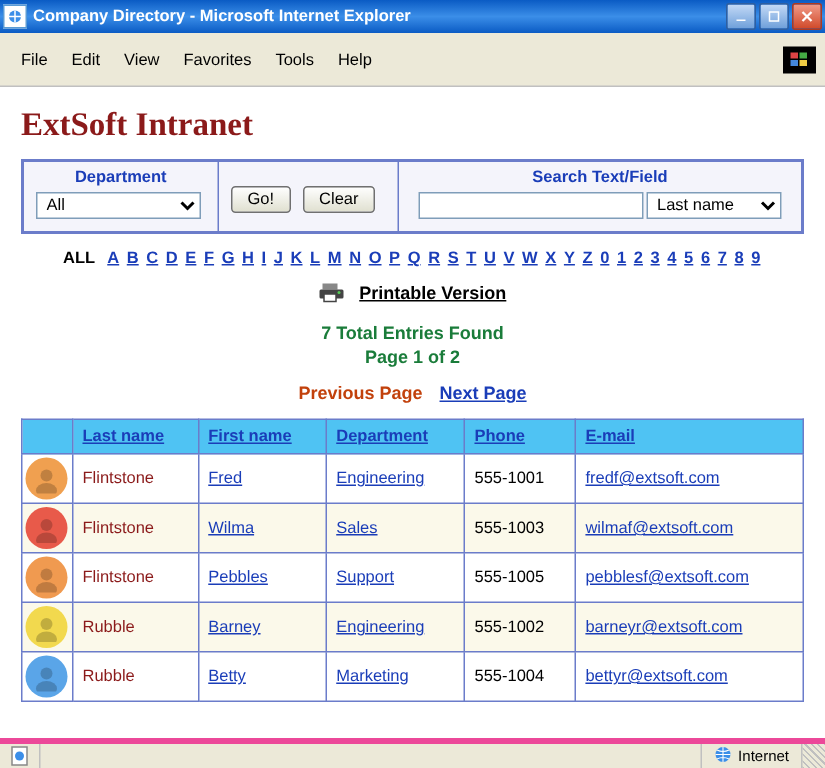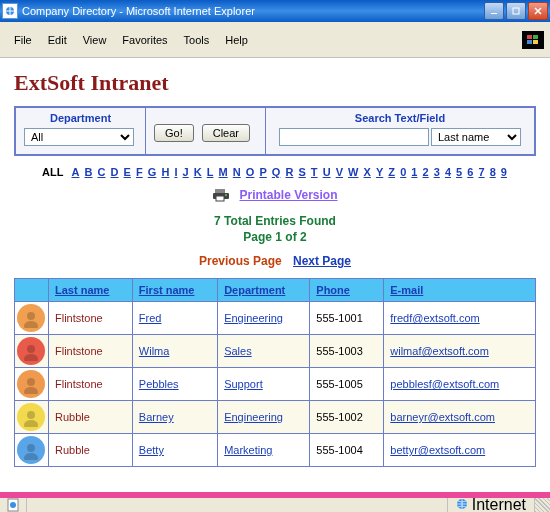--- a/index.html
+++ b/index.html
@@ -2,21 +2,21 @@
 <html><head>
 <meta charset="utf-8">
 <style>
 * { box-sizing: border-box; margin: 0; padding: 0; }
 body { font-family: Arial, sans-serif; font-size: 11px; background: #fff; width: 550px; height: 512px; overflow: hidden; }
 
 
 .titlebar { background: linear-gradient(to bottom, #0a5bc4, #3b8ee8, #0a5bc4); color: #fff; height: 22px; display: flex; align-items: center; padding: 0 2px; font-size: 11px; }
 .titlebar .app-icon { width: 16px; height: 16px; background: #fff; border: 1px solid #5a9bd5; margin-right: 4px; display: flex; align-items: center; justify-content: center; }
 .titlebar .app-icon svg { width: 10px; height: 10px; }
-.titlebar .title-text { flex: 1; font-weight: normal; }
+.titlebar .title-text { flex: 1; font-weight: bold; }
 .winbtns { display: flex; gap: 2px; }
 .winbtn { width: 20px; height: 18px; background: linear-gradient(to bottom, #c3d9f6, #6fa0da); border: 1px solid #2f5fa0; border-radius: 2px; display: flex; align-items: center; justify-content: center; color: #fff; font-size: 10px; cursor: pointer; }
 .winbtn.close { background: linear-gradient(to bottom, #f09a88, #d14a2a); border-color: #b0391f; }
 
 
 .menubar { background: #ece9d8; height: 36px; display: flex; align-items: center; padding: 0 6px; border-bottom: 1px solid #c0c0c0; font-size: 11px; }
 .menubar .menuitem { padding: 2px 8px; cursor: pointer; }
 .menubar .spacer { flex: 1; }
 .menubar .logo { width: 22px; height: 18px; background: #000; display: flex; align-items: center; justify-content: center; }
 
@@ -37,21 +37,21 @@
 .panel .btns { display: flex; align-items: center; gap: 8px; padding-top: 12px; }
 .panel button { font-size: 11px; padding: 2px 10px; background: linear-gradient(to bottom, #fefefe, #e0e0d0); border: 1px solid #707070; border-radius: 3px; cursor: pointer; font-family: Arial, sans-serif; }
 
 
 .alphanav { text-align: center; margin: 10px 0; font-size: 11px; font-weight: bold; }
 .alphanav a { color: #1a3db8; text-decoration: underline; cursor: pointer; margin: 0 1px; }
 .alphanav .all { color: #000; text-decoration: none; margin-right: 4px; }
 
 
 .printable { text-align: center; margin: 8px 0; }
-.printable a { color: #8b5cf6; font-weight: bold; text-decoration: underline; font-size: 12px; cursor: pointer; }
+.printable a { color: #000000; font-weight: bold; text-decoration: underline; font-size: 12px; cursor: pointer; }
 .printer-icon { display: inline-block; vertical-align: middle; margin-right: 6px; }
 
 
 .status-text { text-align: center; color: #1a7c3a; font-weight: bold; font-size: 12px; margin: 10px 0 2px; }
 .page-text { text-align: center; color: #1a7c3a; font-weight: bold; font-size: 12px; margin-bottom: 10px; }
 .pagenav { text-align: center; font-size: 12px; font-weight: bold; margin-bottom: 10px; }
 .pagenav .prev { color: #c2410c; }
 .pagenav a { color: #1a3db8; text-decoration: underline; cursor: pointer; margin-left: 8px; }
 
 
@@ -59,21 +59,21 @@
 table.data th, table.data td { border: 1px solid #6b7cca; padding: 5px 6px; text-align: left; vertical-align: middle; }
 table.data th { background: #4fc3f3; color: #1a3db8; font-weight: bold; text-decoration: underline; cursor: pointer; }
 table.data th.avatar-col { text-decoration: none; cursor: default; }
 table.data tr:nth-child(even) td { background: #fbf9ea; }
 table.data tr:nth-child(odd) td { background: #fff; }
 table.data td.lname { color: #8b1a1a; }
 table.data td.link a { color: #1a3db8; text-decoration: underline; cursor: pointer; }
 .avatar { width: 28px; height: 28px; border-radius: 50%; display: flex; align-items: center; justify-content: center; }
 
 
-.statusbar { position: absolute; bottom: 0; left: 0; right: 0; height: 20px; background: #ece9d8; border-top: 6px solid #ec4899; display: flex; align-items: center; font-size: 16px; }
+.statusbar { position: absolute; bottom: 0; left: 0; right: 0; height: 20px; background: #ece9d8; border-top: 4px solid #ec4899; display: flex; align-items: center; font-size: 10px; }
 .statusbar .sb-left { width: 18px; height: 16px; margin: 0 4px; display: flex; align-items: center; justify-content: center; }
 .statusbar .sb-spacer { flex: 1; border-left: 1px solid #c0c0c0; height: 100%; }
 .statusbar .sb-zone { border-left: 1px solid #c0c0c0; height: 100%; display: flex; align-items: center; padding: 0 8px; gap: 4px; }
 .statusbar .sb-grip { width: 16px; border-left: 1px solid #c0c0c0; height: 100%; background: repeating-linear-gradient(45deg, #c0c0c0, #c0c0c0 1px, transparent 1px, transparent 3px); }
 </style>
 </head>
 <body>
 
 <div class="titlebar">
   <div class="app-icon">

